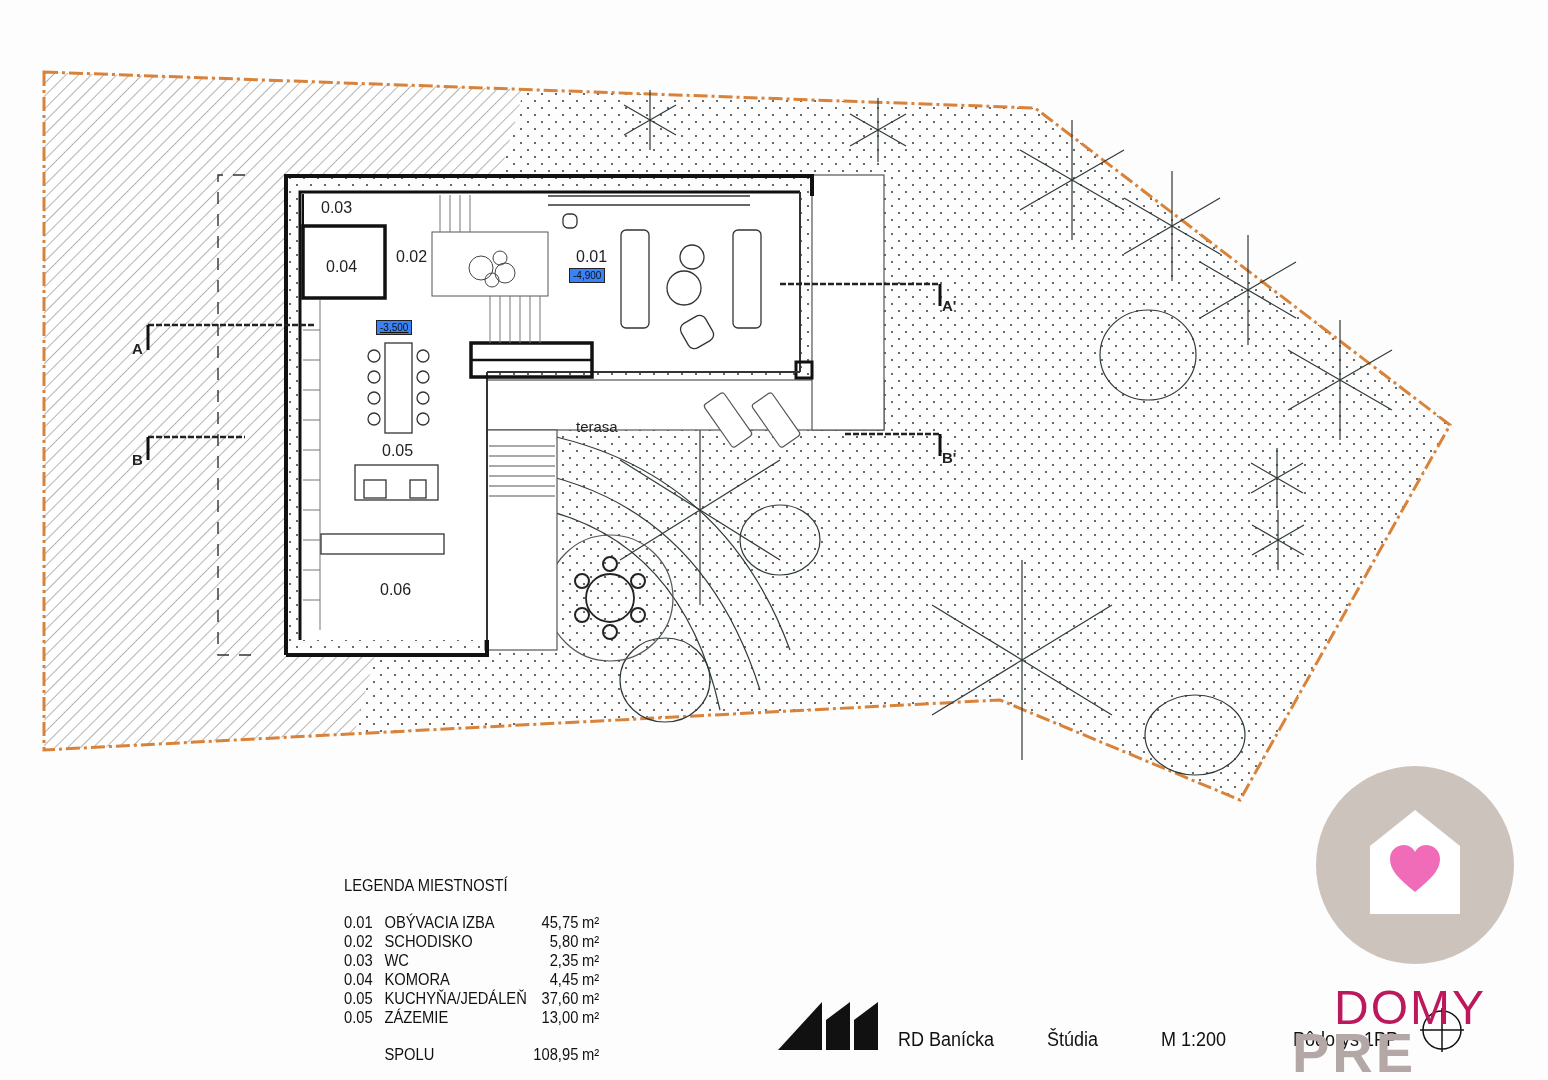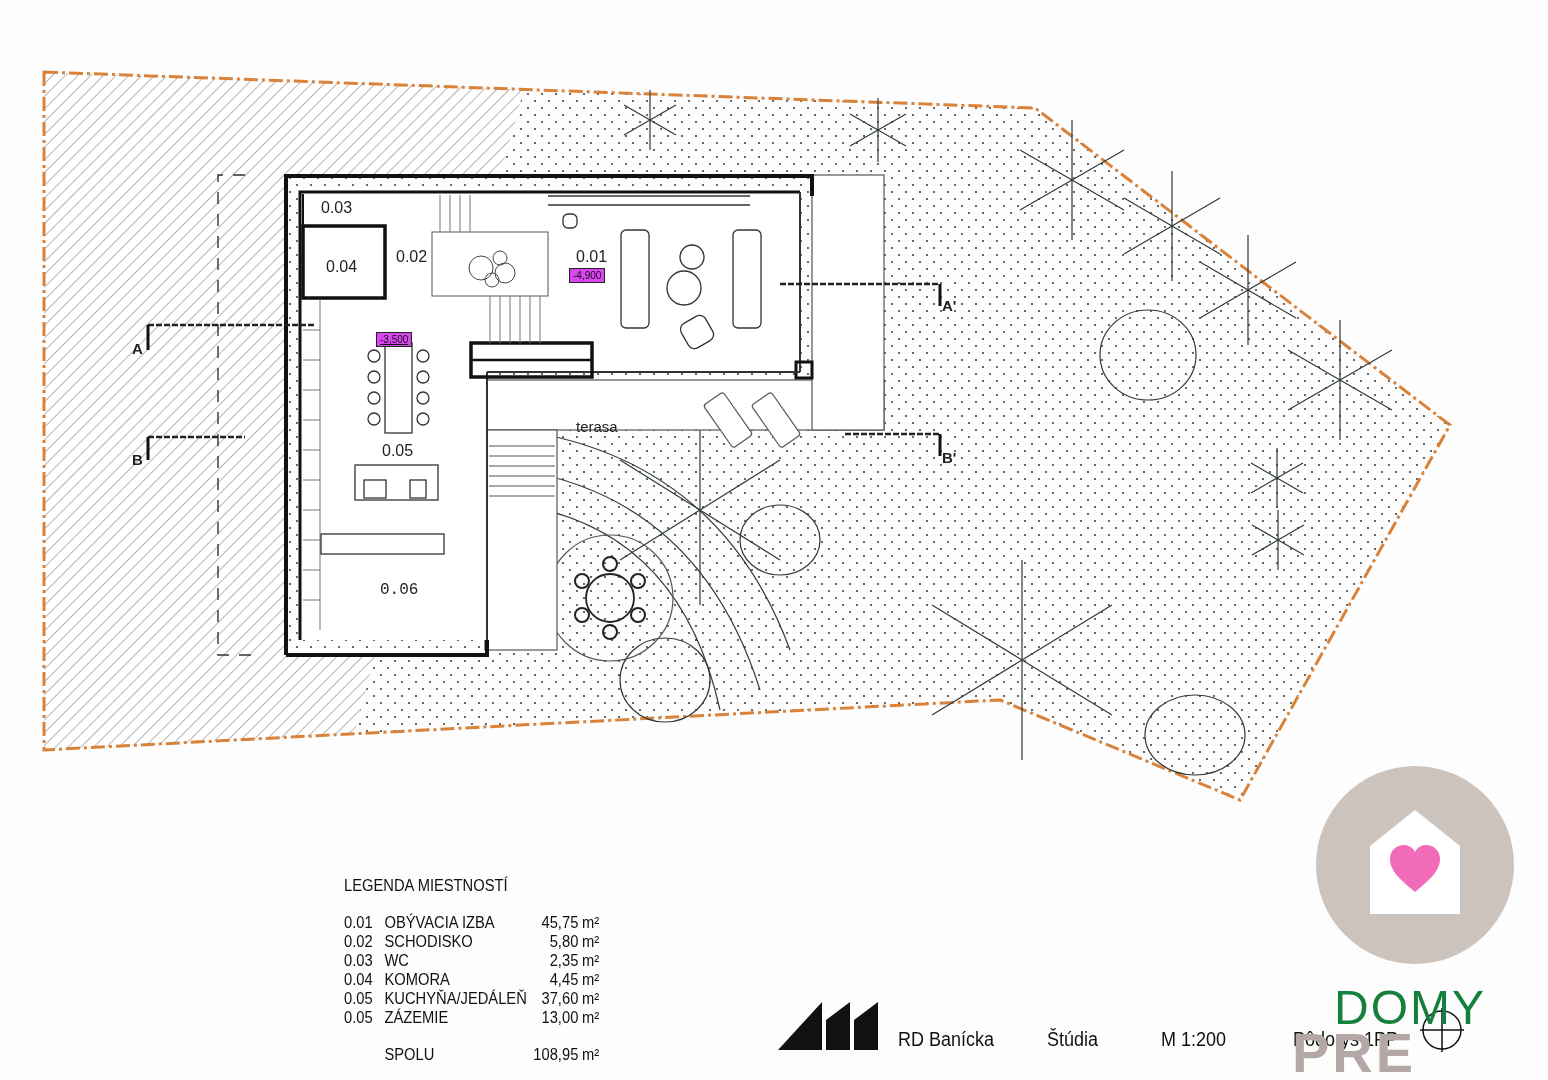--- a/index.html
+++ b/index.html
@@ -1,33 +1,33 @@
 <!DOCTYPE html>
 <html><head>
 <meta charset="utf-8">
 <style>
   html,body{margin:0;padding:0;background:#fdfdfd;}
   body{width:1548px;height:1080px;position:relative;overflow:hidden;font-family:"Liberation Sans",sans-serif;color:#111;}
   #plan{position:absolute;left:0;top:0;}
   .lbl{position:absolute;font-family:"Liberation Sans",sans-serif;font-size:16px;color:#222;white-space:nowrap;}
-  .lvl{position:absolute;font-size:10px;border:1.5px solid #222;padding:0 3px;background:#d946ef;line-height:13px;}
+  .lvl{position:absolute;font-size:10px;border:1.5px solid #222;padding:0 3px;background:#3b82f6;line-height:13px;}
   .cut{position:absolute;font-size:15px;font-weight:bold;color:#222;}
   #legend{position:absolute;left:344px;top:876px;font-size:16px;line-height:19px;color:#111;transform:scaleX(0.92);transform-origin:left top;}
   #legend .title{margin-bottom:18px;}
   #legend table{border-collapse:collapse;}
   #legend td{padding:0;}
   #legend td.no{width:44px;}
   #legend td.nm{width:150px;}
   #legend td.ar{text-align:right;width:56px;}
   #legend td.un{padding-left:4px;}
   #legend tr.total td{padding-top:18px;}
   #titleblock{position:absolute;left:776px;top:1000px;height:52px;width:700px;text-align:center;}
   .tb{position:absolute;top:28px;font-size:20px;color:#111;transform:scaleX(0.9);transform-origin:left top;}
   #logo{position:absolute;left:1316px;top:766px;width:198px;height:198px;border-radius:50%;background:#cdc3bd;}
-  #brand1{position:absolute;left:1334px;top:980px;font-size:48px;letter-spacing:2px;color:#15803d;}
+  #brand1{position:absolute;left:1334px;top:980px;font-size:48px;letter-spacing:2px;color:#be185d;}
   #brand2{position:absolute;left:1292px;top:1020px;font-size:56px;font-weight:bold;letter-spacing:3px;color:#b3a8a6;}
 </style>
 </head>
 <body>
 
 <svg id="plan" width="1548" height="1080" viewBox="0 0 1548 1080" xmlns="http://www.w3.org/2000/svg">
   <defs>
     <pattern id="hatch" patternUnits="userSpaceOnUse" width="9" height="9" patternTransform="rotate(45)">
       <line x1="0" y1="0" x2="0" y2="9" stroke="#6a6a6a" stroke-width="1"></line>
     </pattern>
@@ -234,23 +234,23 @@
     <line x1="1442" y1="1008" x2="1442" y2="1052"></line>
     <line x1="1420" y1="1030" x2="1464" y2="1030"></line>
   </g>
 </svg>
 
 <div class="lbl" style="left:321px;top:199px;">0.03</div>
 <div class="lbl" style="left:326px;top:258px;">0.04</div>
 <div class="lbl" style="left:396px;top:248px;">0.02</div>
 <div class="lbl" style="left:576px;top:248px;">0.01</div>
 <div class="lvl" style="left:569px;top:268px;">-4,900</div>
-<div class="lvl" style="left:376px;top:332px;text-decoration:underline;">-3,500</div>
+<div class="lvl" style="left:376px;top:320px;text-decoration:underline;">-3,500</div>
 <div class="lbl" style="left:382px;top:442px;">0.05</div>
-<div class="lbl" style="left:380px;top:581px;font-family:Liberation Mono, monospace;">0.06</div>
+<div class="lbl" style="left:380px;top:581px;">0.06</div>
 <div class="lbl" style="left:576px;top:398px;font-size:15px;margin-top:20px;">terasa</div>
 
 <div class="cut" style="left:132px;top:340px;">A</div>
 <div class="cut" style="left:132px;top:451px;">B</div>
 <div class="cut" style="left:942px;top:297px;">A'</div>
 <div class="cut" style="left:942px;top:449px;">B'</div>
 
 <div id="legend">
   <div class="title">LEGENDA  MIESTNOSTÍ</div>
   <table>

